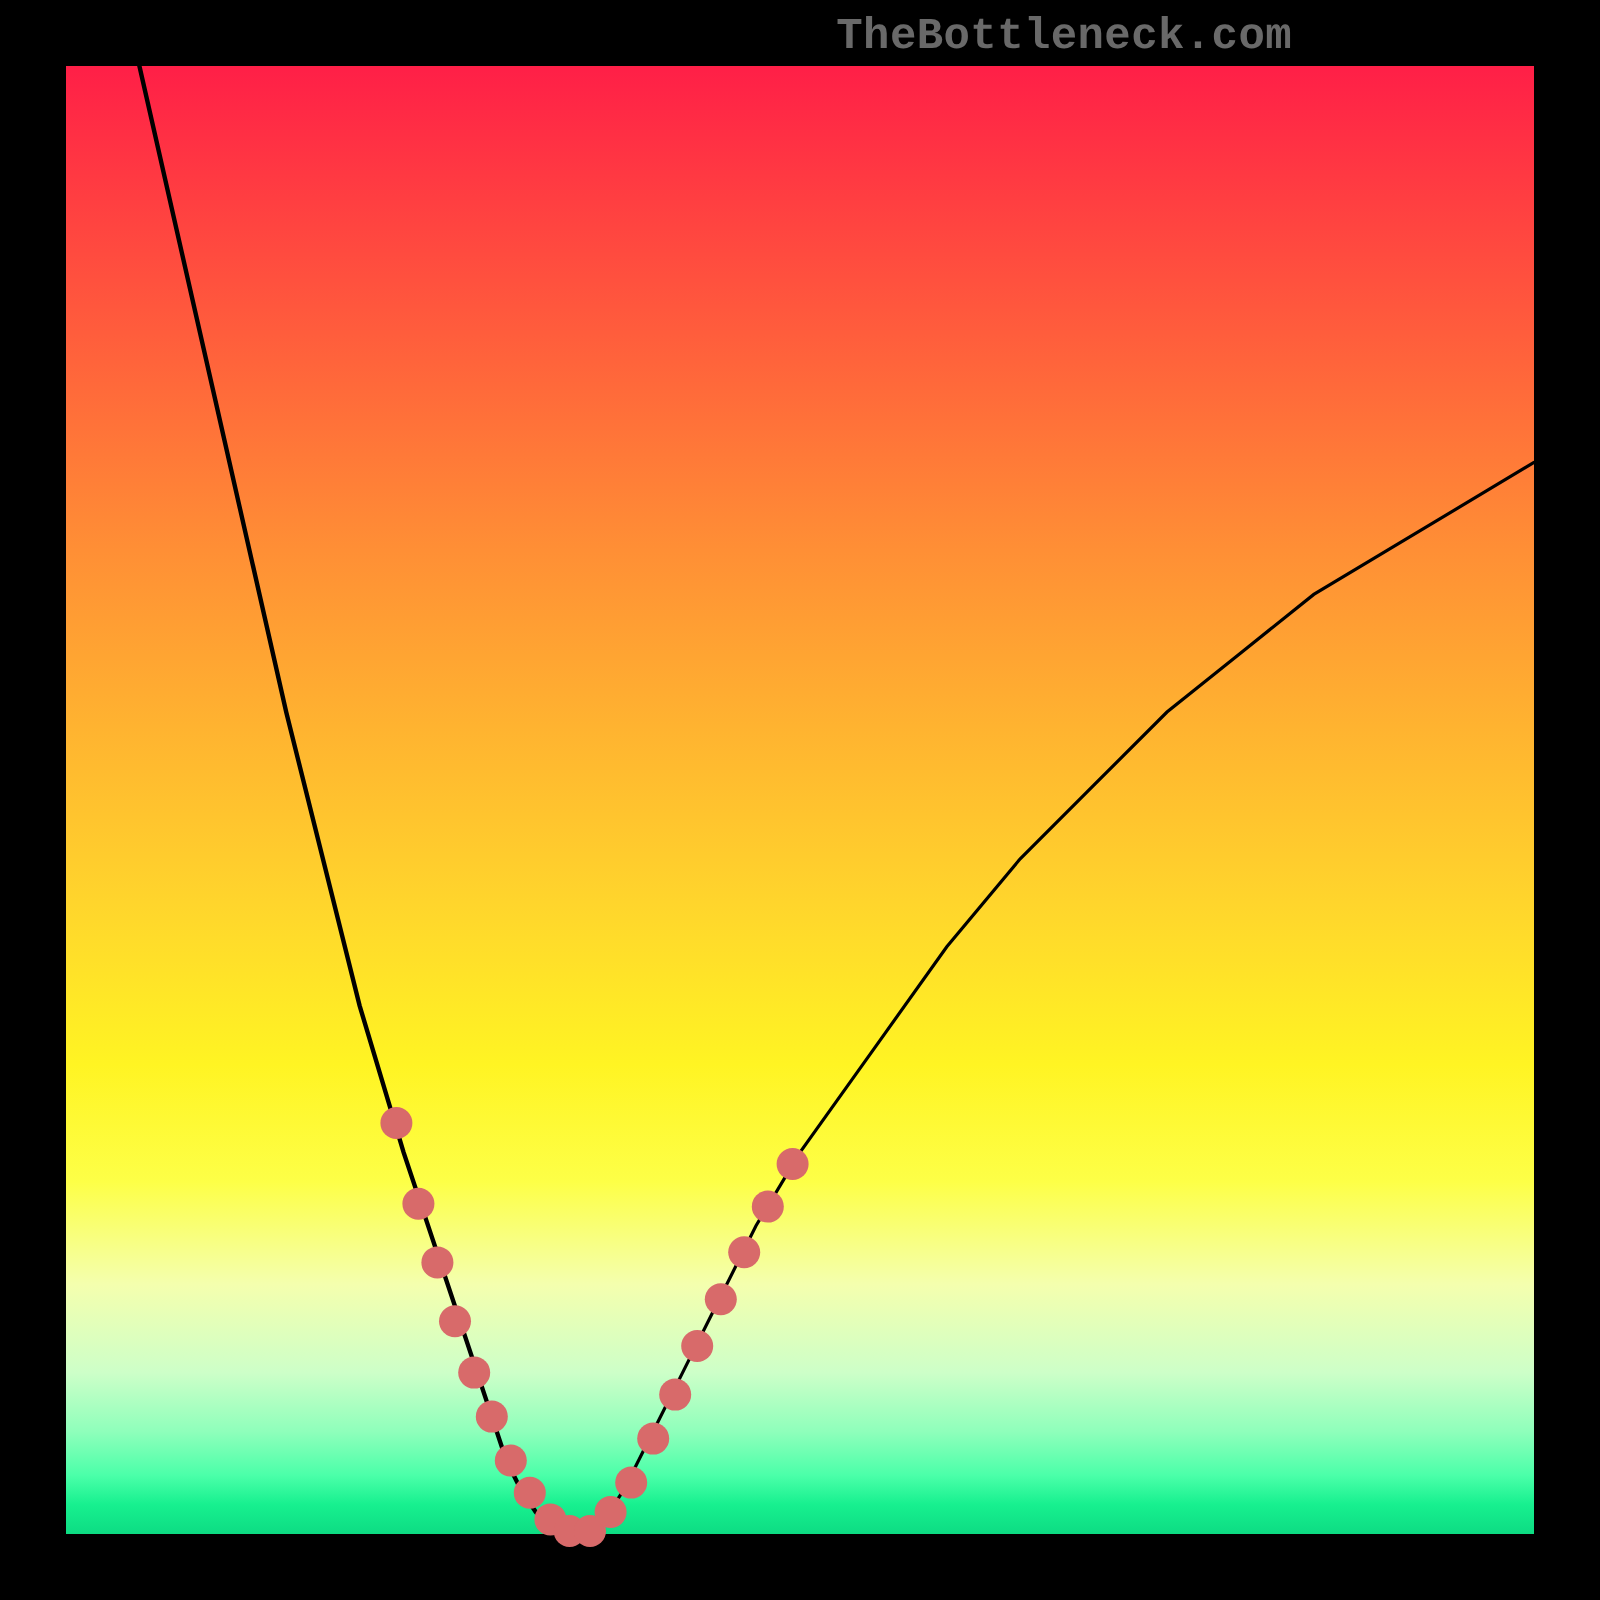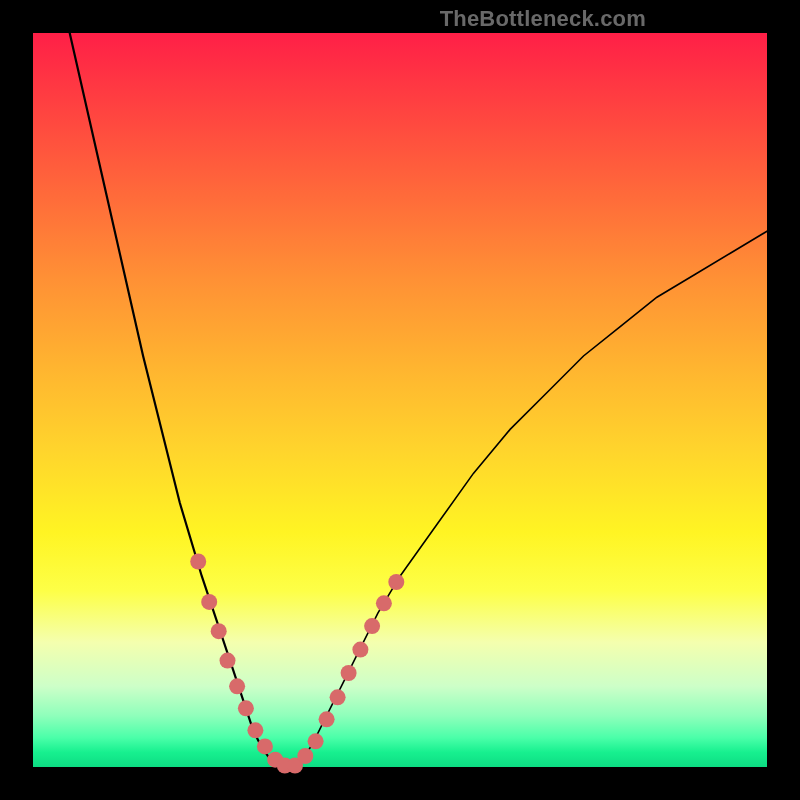--- a/index.html
+++ b/index.html
@@ -11,20 +11,21 @@
     overflow: hidden;
     font-family: Arial, Helvetica, sans-serif;
   }
   .frame {
     position: absolute;
     top: 0;
     left: 0;
     width: 660px;
     height: 800px;
     background: #000;
+    font-family: Liberation Mono, monospace;
   }
   .watermark {
     position: absolute;
     top: 6px;
     right: 14px;
     color: #696969;
     font-size: 22px;
     font-weight: 600;
     letter-spacing: 0.2px;
   }

